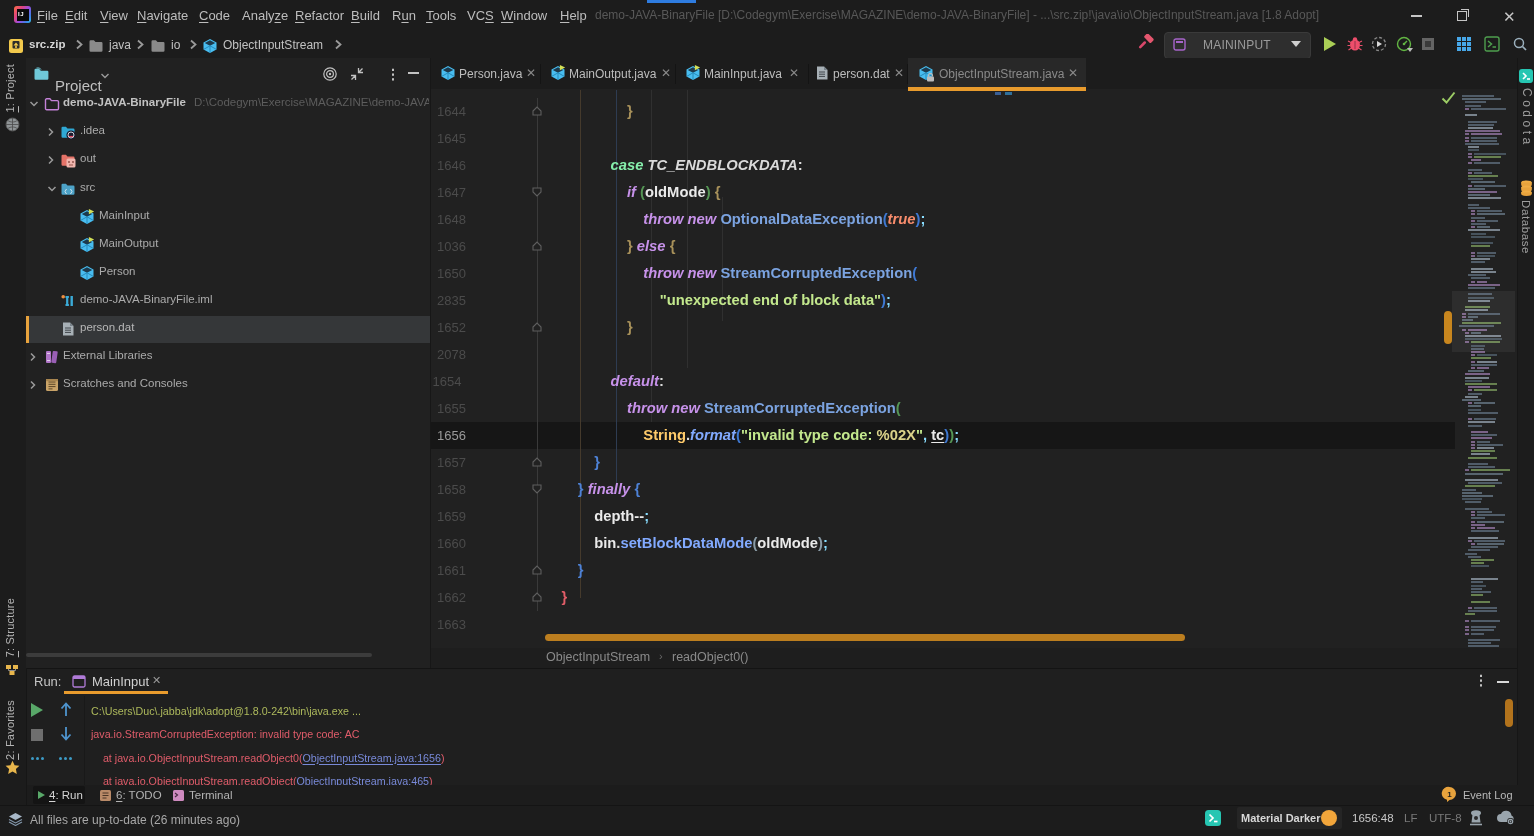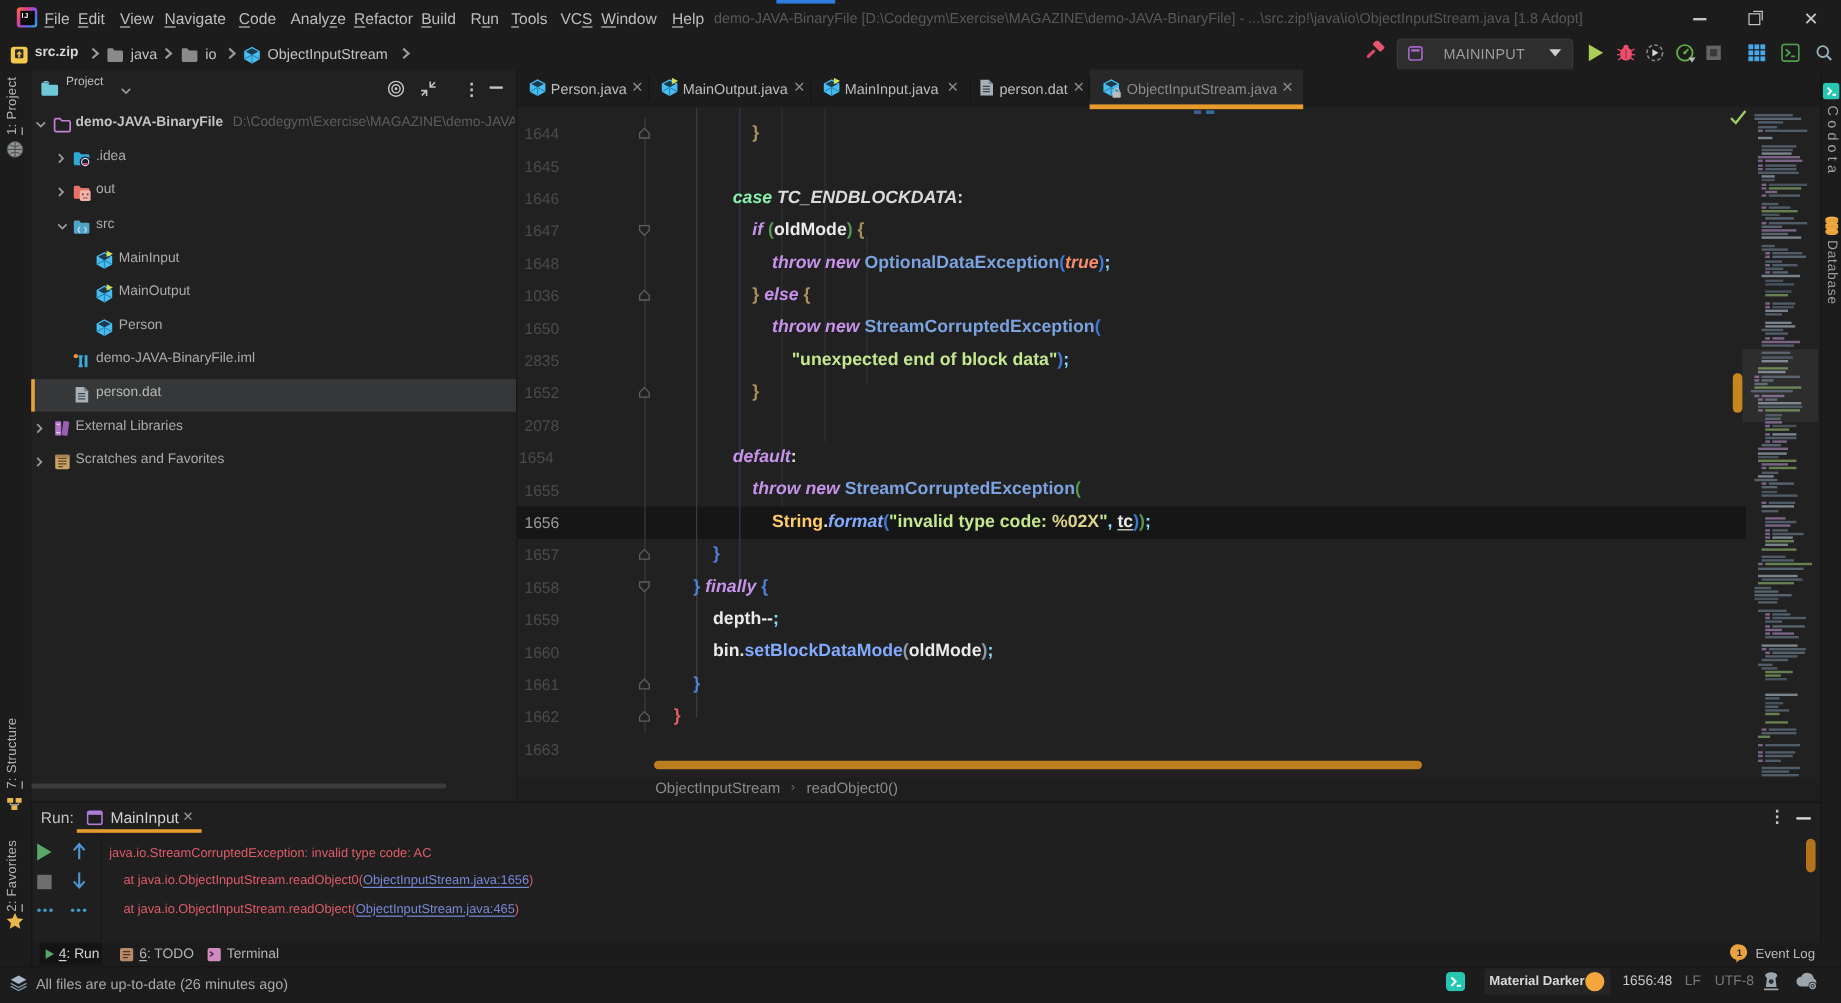--- a/index.html
+++ b/index.html
@@ -132,21 +132,21 @@
     </svg>
 <div class="abs" style="left:4px;top:700px;writing-mode:vertical-rl;transform:rotate(180deg);font-size:11px;color:#b4b4b4;font-weight:normal;white-space:nowrap;letter-spacing:0.2px"><u>2</u>: Favorites</div>
 <svg class="abs" style="left:5px;top:760px" width="15" height="15" viewBox="0 0 15 15">
       <path d="M7.5 0.8 L9.6 5.2 L14.4 5.8 L10.9 9.1 L11.8 13.9 L7.5 11.5 L3.2 13.9 L4.1 9.1 L0.6 5.8 L5.4 5.2 Z" fill="#e8b64c"></path>
     </svg>
 <div class="abs" style="left:26px;top:58px;width:404px;height:610px;background:#212121;border-right:1px solid #171717"></div>
 <svg class="abs" style="left:33px;top:66px" width="17" height="16" viewBox="0 0 17 16">
       <path d="M1.5 4 a1.2 1.2 0 0 1 1.2-1.2 h3.4 l1.7 1.9 h6.4 a1.2 1.2 0 0 1 1.2 1.2 v6.6 a1.2 1.2 0 0 1-1.2 1.2 h-11.5 a1.2 1.2 0 0 1-1.2-1.2 Z" fill="#6fc8d8"></path>
       <path d="M3.5 2 h3 l1.5 1.6" stroke="#6fc8d8" stroke-width="1" fill="none"></path>
     </svg>
-<div class="abs" style="left:55px;top:63px;font-size:10px;color:#c0c0c0">Project</div>
+<div class="abs" style="left:55px;top:77px;font-size:15px;color:#c0c0c0">Project</div>
 <svg class="abs" style="left:100px;top:72px" width="10" height="8" viewBox="0 0 10 8">
       <path d="M1.5 2 L5 5.5 L8.5 2" stroke="#9a9a9a" stroke-width="1.4" fill="none"></path>
     </svg>
 <svg class="abs" style="left:322px;top:66px" width="16" height="16" viewBox="0 0 16 16">
       <circle cx="8" cy="8" r="6.2" fill="none" stroke="#c2c2c2" stroke-width="1.2"></circle>
       <circle cx="8" cy="8" r="3.4" fill="none" stroke="#c2c2c2" stroke-width="1.2"></circle>
       <circle cx="8" cy="8" r="1.2" fill="#c2c2c2"></circle>
     </svg>
 <svg class="abs" style="left:349px;top:66px" width="16" height="16" viewBox="0 0 16 16">
       <path d="M9.5 2 L9.5 6.5 L14 6.5 M9.5 6.5 L13.5 2.5" stroke="#c2c2c2" stroke-width="1.3" fill="none"></path>
@@ -245,21 +245,21 @@
     </svg>
 <div class="abs" style="left:63px;top:349px;font-size:11.5px;font-weight:normal;color:#ababab;white-space:nowrap">External Libraries</div>
 <svg class="abs" style="left:29px;top:380px" width="8" height="10" viewBox="0 0 8 10">
       <path d="M2 1.5 L5.5 5 L2 8.5" stroke="#9a9a9a" stroke-width="1.5" fill="none"></path>
     </svg>
 <svg class="abs" style="left:44px;top:377px" width="16" height="16" viewBox="0 0 16 16">
       <rect x="2" y="2" width="12" height="12" rx="1.5" fill="#c9a368"></rect>
       <path d="M4.5 5 h7 M4.5 7.3 h7 M4.5 9.6 h7 M4.5 11.9 h4" stroke="#5a4526" stroke-width="1"></path>
       <path d="M2 2 h12 v2.2 h-12 Z" fill="#a8854f"></path>
     </svg>
-<div class="abs" style="left:63px;top:377px;font-size:11.5px;font-weight:normal;color:#ababab;white-space:nowrap">Scratches and Favorites</div>
+<div class="abs" style="left:63px;top:377px;font-size:11.5px;font-weight:normal;color:#ababab;white-space:nowrap">Scratches and Consoles</div>
 <div class="abs" style="left:26px;top:653px;width:346px;height:4px;background:#3c3c3c;border-radius:2px"></div>
 <div class="abs" style="left:431px;top:58px;width:1086px;height:610px;background:#212121"></div>
 <div class="abs" style="left:431px;top:58px;width:1086px;height:31px;background:#1c1c1c"></div>
 <div class="abs" style="left:908px;top:58px;width:178px;height:31px;background:#282828"></div>
 <div class="abs" style="left:908px;top:87px;width:178px;height:3.5px;background:#e89b2d"></div>
 <div class="abs" style="left:540px;top:64px;width:1px;height:20px;background:#141414"></div>
 <svg class="abs" style="left:440px;top:65px" width="16" height="16" viewBox="0 0 16 16">
       <path d="M8 1 L14.5 4.6 V11.4 L8 15 L1.5 11.4 V4.6 Z" fill="#49bdf0"></path>
       <path d="M8 2.2 L13.2 5 L8 7.8 L2.8 5 Z" fill="#1d3a4d"></path>
       <path d="M8 7.8 V15 M2 11.2 L8 7.8 M14 11.2 L8 7.8" stroke="#2286b5" stroke-width="0.9" fill="none"></path>
@@ -627,20 +627,21 @@
       <span style="position:absolute;left:0px;top:1px;width:3px;height:3px;border-radius:50%;background:#3d9bc6"></span>
       <span style="position:absolute;left:5px;top:1px;width:3px;height:3px;border-radius:50%;background:#3d9bc6"></span>
       <span style="position:absolute;left:10px;top:1px;width:3px;height:3px;border-radius:50%;background:#3d9bc6"></span>
     </div>
 <div class="abs" style="left:59px;top:756px;width:16px;height:6px">
       <span style="position:absolute;left:0px;top:1px;width:3px;height:3px;border-radius:50%;background:#3d9bc6"></span>
       <span style="position:absolute;left:5px;top:1px;width:3px;height:3px;border-radius:50%;background:#3d9bc6"></span>
       <span style="position:absolute;left:10px;top:1px;width:3px;height:3px;border-radius:50%;background:#3d9bc6"></span>
     </div>
 <div class="abs mono" style="left:91px;top:699.5px;width:900px;height:86px;font-size:10.7px;overflow:hidden">
+      <div style="height:23.5px;line-height:23.5px;white-space:pre"><div style="color:#adb95c">C:\Users\Duc\.jabba\jdk\adopt@1.8.0-242\bin\java.exe ...</div></div>
       <div style="height:23.5px;line-height:23.5px;white-space:pre"><div style="color:#e05c6a">java.io.StreamCorruptedException: invalid type code: AC</div></div>
       <div style="height:23.5px;line-height:23.5px;white-space:pre"><div><span style="color:#e05c6a">&nbsp;&nbsp;&nbsp;&nbsp;at java.io.ObjectInputStream.readObject0(</span><span style="color:#7889d8"><u>ObjectInputStream.java:1656</u></span><span style="color:#e05c6a">)</span></div></div>
       <div style="height:23.5px;line-height:23.5px;white-space:pre"><div><span style="color:#e05c6a">&nbsp;&nbsp;&nbsp;&nbsp;at java.io.ObjectInputStream.readObject(</span><span style="color:#7889d8"><u>ObjectInputStream.java:465</u></span><span style="color:#e05c6a">)</span></div></div>
     </div>
 <div class="abs" style="left:1505px;top:699px;width:8px;height:28px;background:#b2731c;border-radius:4px"></div>
 <div class="abs" style="left:27px;top:785px;width:1507px;height:20px;background:#1c1c1c"></div>
 <div class="abs" style="left:33px;top:786px;width:52px;height:18px;background:#141414;border-radius:2px"></div>
 <div class="abs" style="left:38px;top:791px;width:0;height:0;border-top:4px solid transparent;border-bottom:4px solid transparent;border-left:7px solid #59a869"></div>
 <div class="abs" style="left:49px;top:789px;font-size:11.5px;color:#d5d5d5"><u>4</u>: Run</div>
 <svg class="abs" style="left:99px;top:789px" width="13" height="13" viewBox="0 0 13 13">

